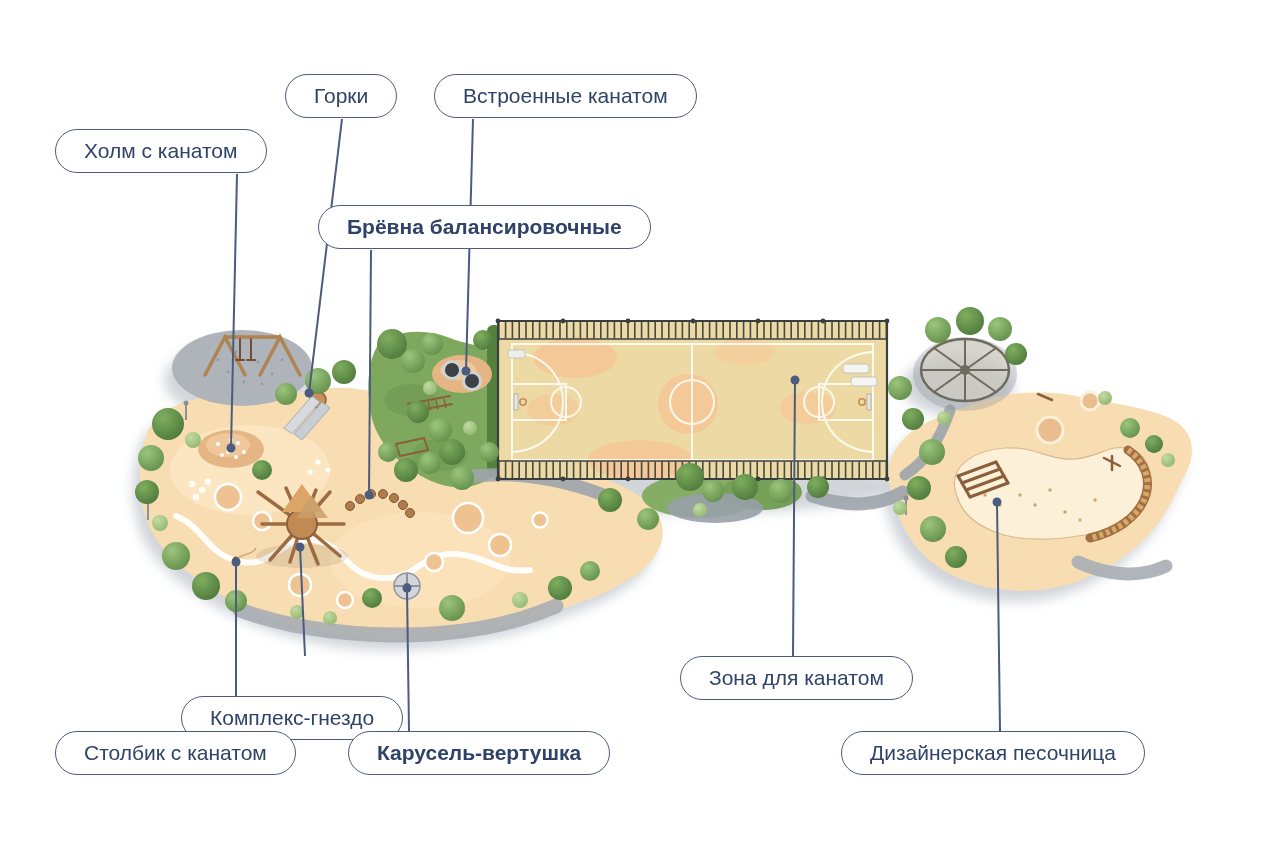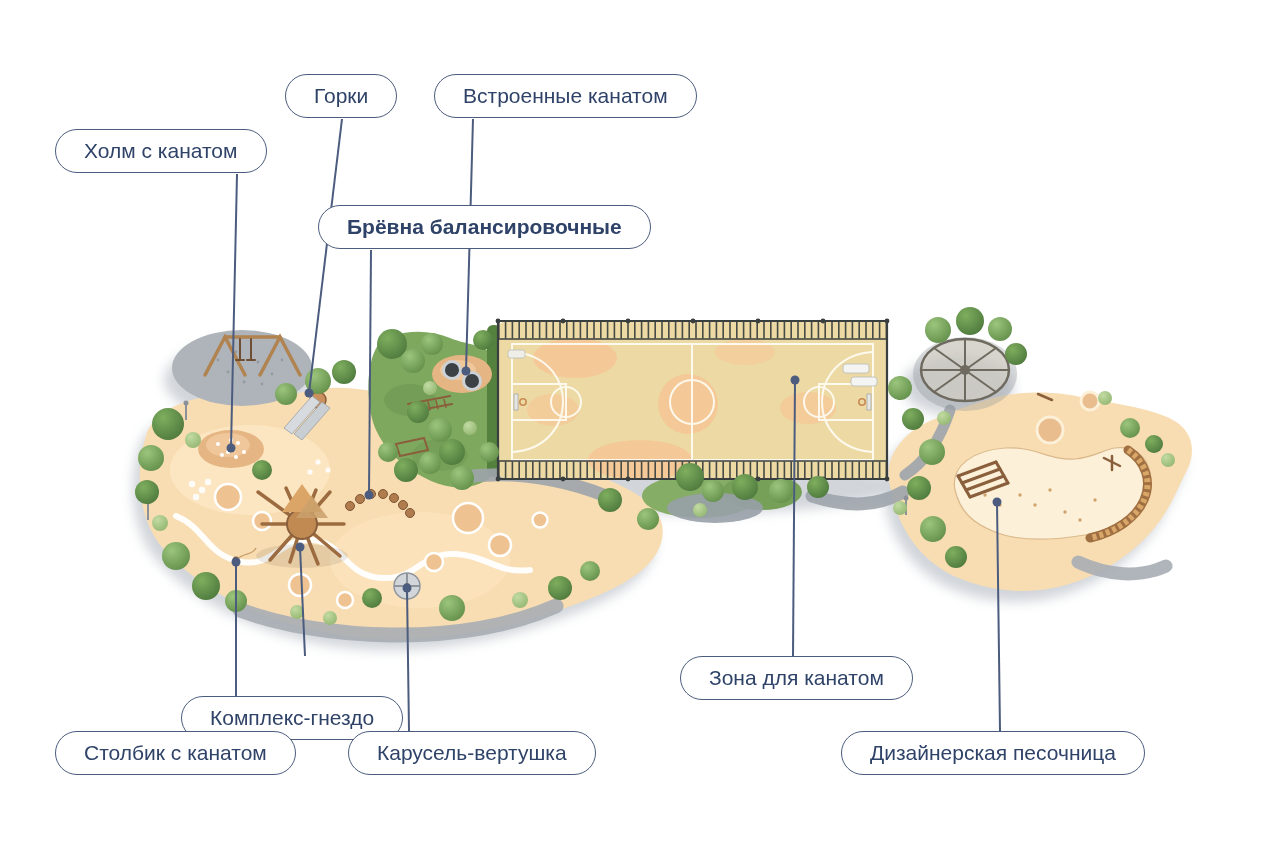--- a/index.html
+++ b/index.html
@@ -416,20 +416,20 @@
   </div>
   <div class="callout" style="left:181px;top:656px;margin-top:40px;">
     <span>Комплекс-гнездо</span>
   </div>
   <div class="callout" style="left:680px;top:656px;">
     <span>Зона для канатом</span>
   </div>
   <div class="callout" style="left:55px;top:731px;text-align:center;">
     <span>Столбик с канатом</span>
   </div>
-  <div class="callout" style="left:348px;top:731px;">
+  <div class="callout" style="left:348px;top:731px;font-weight:bold;">
     <span>Карусель-вертушка</span>
   </div>
   <div class="callout" style="left:841px;top:731px;">
     <span>Дизайнерская песочница</span>
   </div>
 
 </div>
 
 </body></html>

